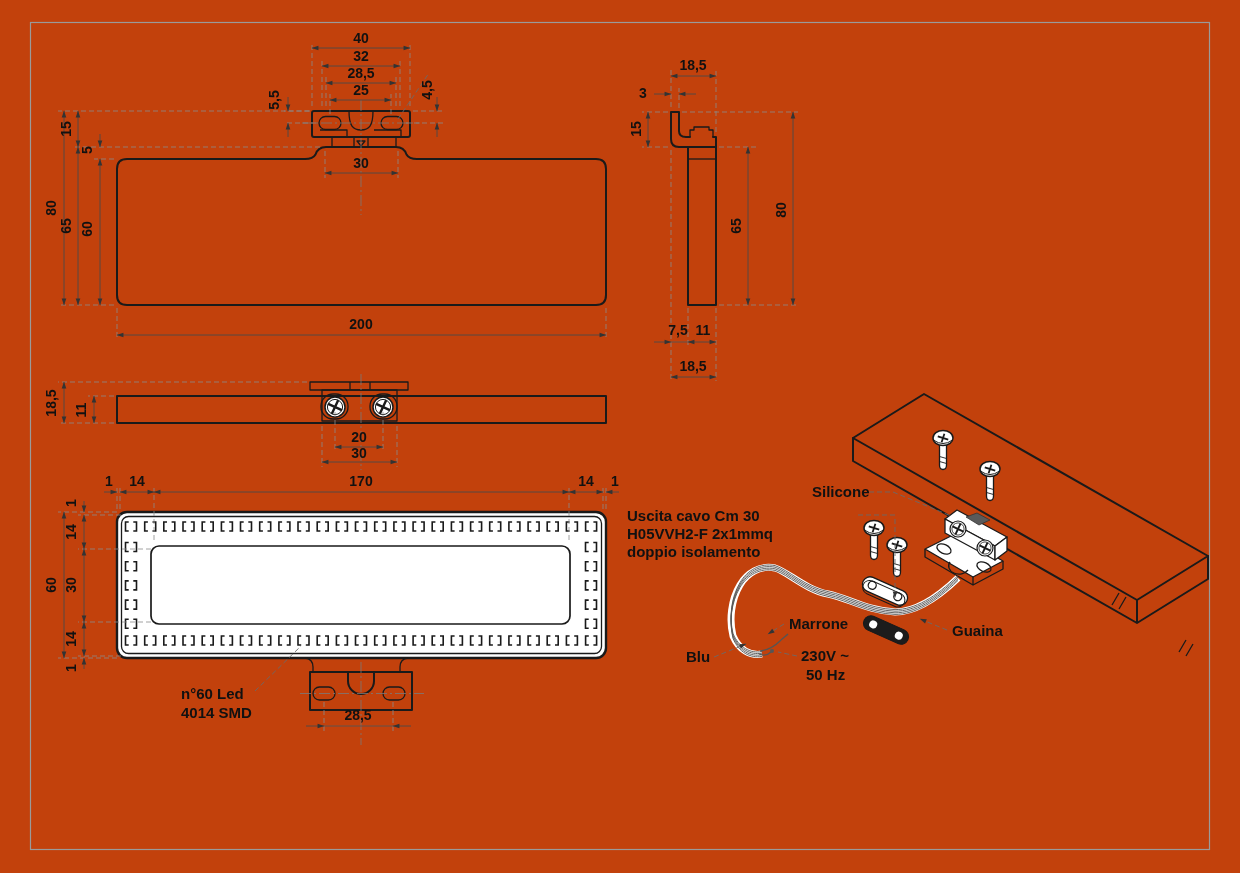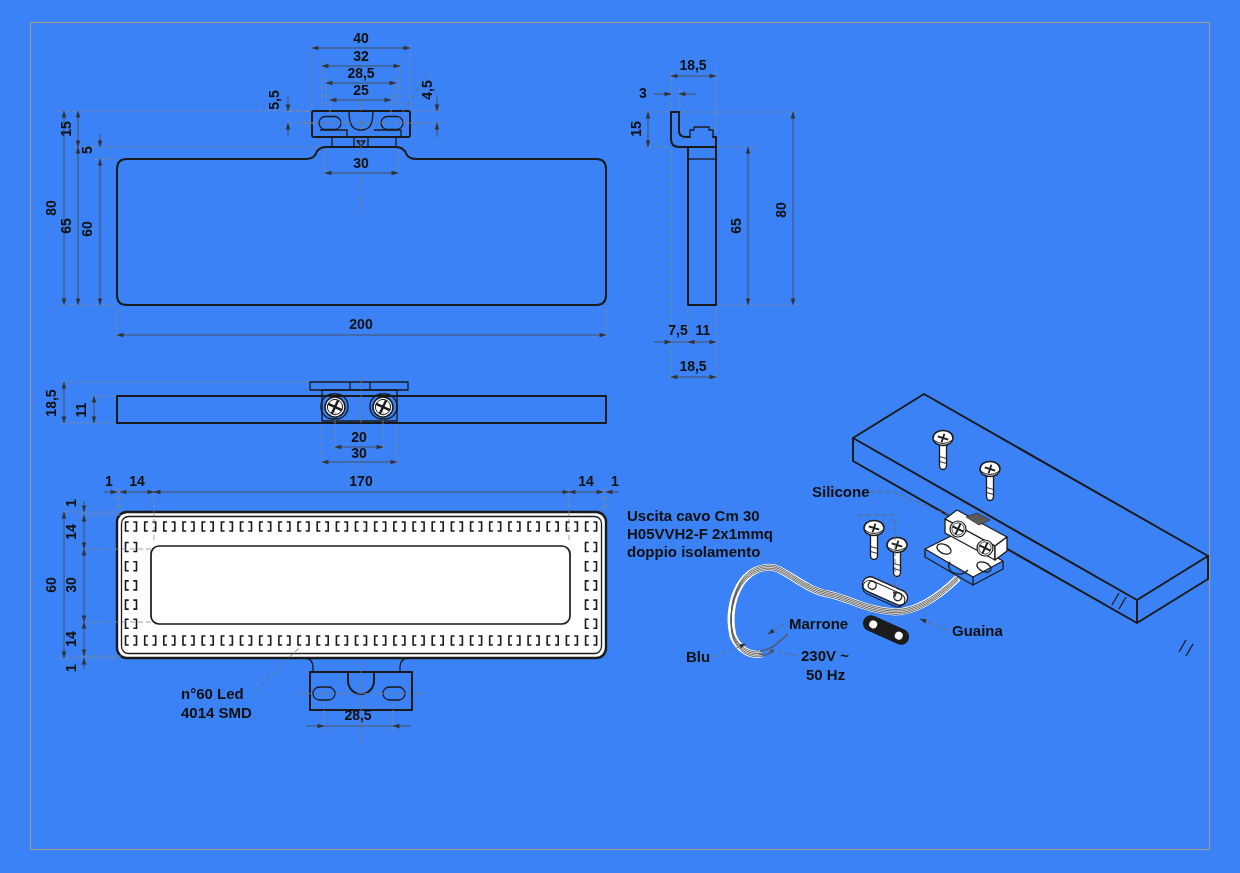--- a/index.html
+++ b/index.html
@@ -1,16 +1,16 @@
 <!DOCTYPE html>
 <html><head>
 <meta charset="utf-8">
 <style>
   html,body{margin:0;padding:0;background:#fff;}
-  #stage{position:relative;width:1240px;height:873px;background:#3b82f6;overflow:hidden;
+  #stage{position:relative;width:1240px;height:873px;background:#c2410c;overflow:hidden;
          font-family:"Liberation Sans","DejaVu Sans",sans-serif;}
   svg{position:absolute;left:0;top:0;}
   .ol  {stroke:#1a1a1a;stroke-width:2;fill:none;stroke-linejoin:round;stroke-linecap:round;}
   .ol2 {stroke:#1a1a1a;stroke-width:1.3;fill:none;stroke-linejoin:round;}
   .olw {stroke:#1a1a1a;stroke-width:1.3;fill:#ffffff;stroke-linejoin:round;}
   .dim {stroke:#4a4a4a;stroke-width:0.9;fill:none;}
   .ext {stroke:#8a8a8a;stroke-width:0.8;fill:none;stroke-dasharray:5 3;}
   .cl  {stroke:#7a7a7a;stroke-width:0.8;fill:none;stroke-dasharray:11 3 2 3;}
   .ldr {stroke:#6a6a6a;stroke-width:0.9;fill:none;stroke-dasharray:5 3;}
   .thin{stroke:#555;stroke-width:0.9;fill:none;}

